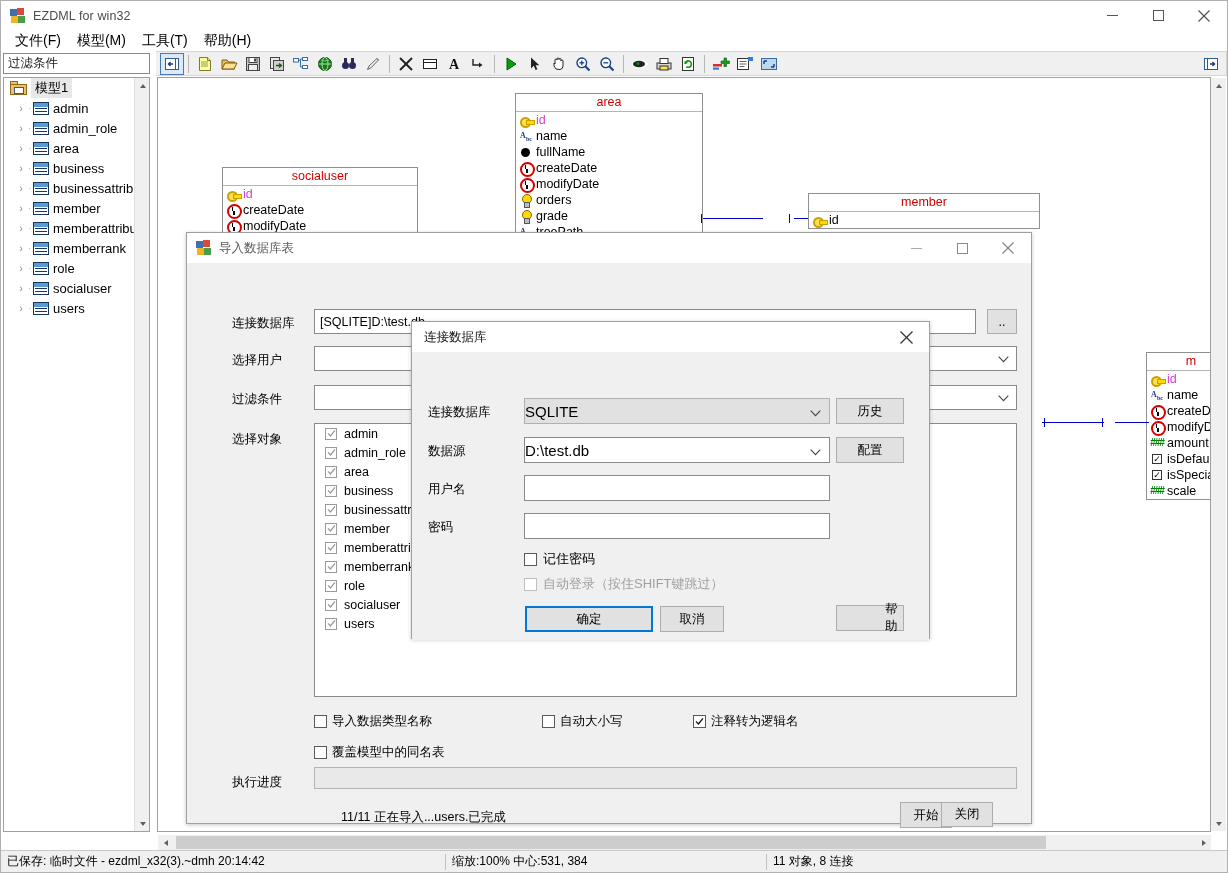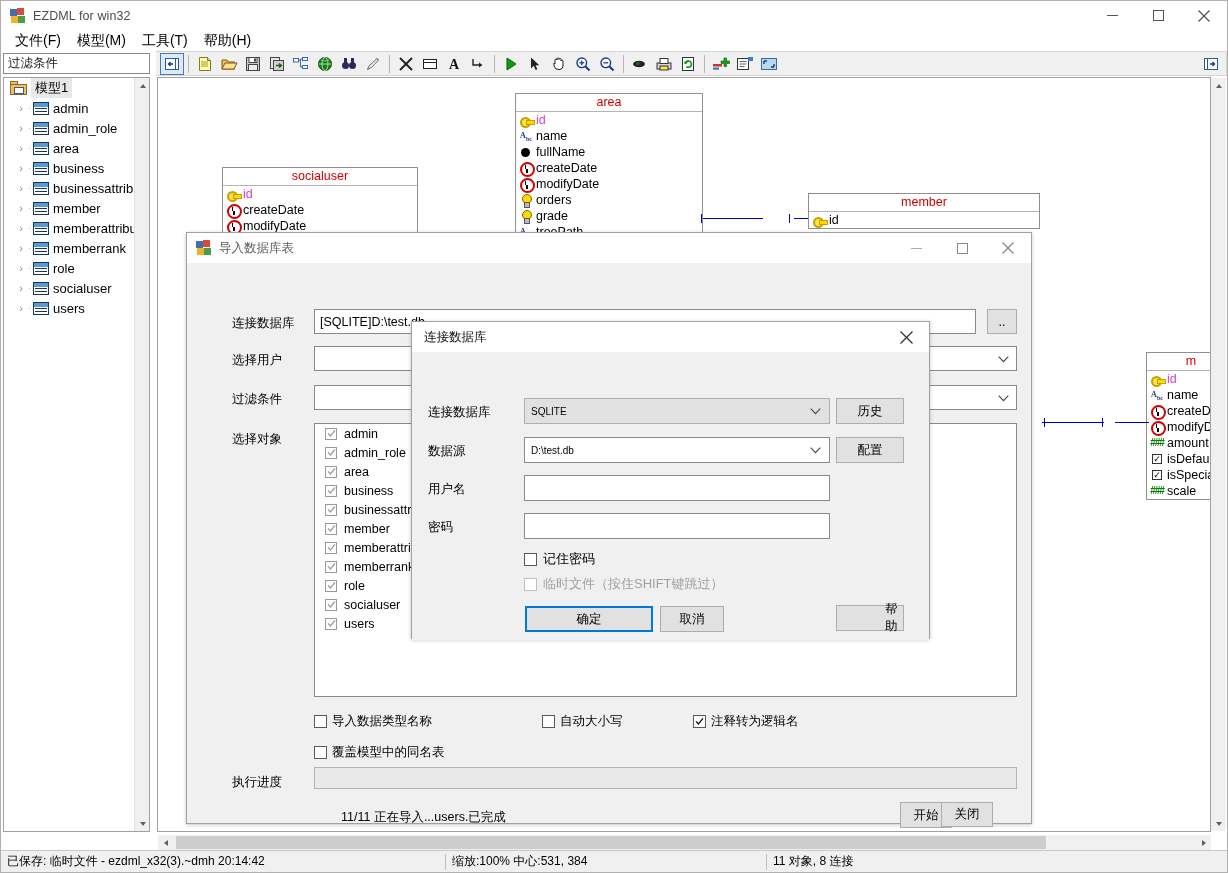--- a/index.html
+++ b/index.html
@@ -254,21 +254,21 @@
   }
 
   
   #connect-dialog {
     left: 410px; top: 320px; width: 519px; height: 318px;
   }
   .cd-body { position: relative; width:100%; height: 288px; background:#f0f0f0; }
   .cd-label { position:absolute; font-size:12.5px; color:#000; }
   .cd-combo {
     position:absolute; height: 26px; border:1px solid #8a8a8a;
-    display:flex; align-items:center; padding-left: 6px; font-size:10px; color:#000;
+    display:flex; align-items:center; font-size:15px; color:#000;
   }
   .cd-combo.readonly { background:#e1e1e1; border-color:#b0b0b0; }
   .cd-combo.white { background:#fff; }
   .cd-combo .caret { margin-left:auto; margin-right:8px; }
   .cd-input {
     position:absolute; height: 26px; border:1px solid #8a8a8a; background:#fff;
   }
   .cd-btn {
     position:absolute; border:1px solid #adadad; background:#e1e1e1;
     display:flex; align-items:center; justify-content:center; font-size:12.5px; color:#000;
@@ -967,21 +967,21 @@
 
       <div class="cd-label" style="left:16px; top:167px;">密码</div>
       <div class="cd-input" style="left:112px; top:161px; width:306px;"></div>
 
       <div class="cd-check" style="left:112px; top:198px;">
         <span class="box"></span>
         <span>记住密码</span>
       </div>
       <div class="cd-check disabled" style="left:112px; top:223px;">
         <span class="box"></span>
-        <span>临时文件（按住SHIFT键跳过）</span>
+        <span>自动登录（按住SHIFT键跳过）</span>
       </div>
 
       <div class="cd-btn default" style="left:113px; top:254px; width:128px; height:26px;">
         <span>确定</span>
       </div>
       <div class="cd-btn" style="left:248px; top:254px; width:64px; height:26px;">
         <span>取消</span>
       </div>
       <div class="cd-btn" style="left:424px; top:253px; width:68px; height:26px;padding-left:48px;">
         <span>帮助</span>

